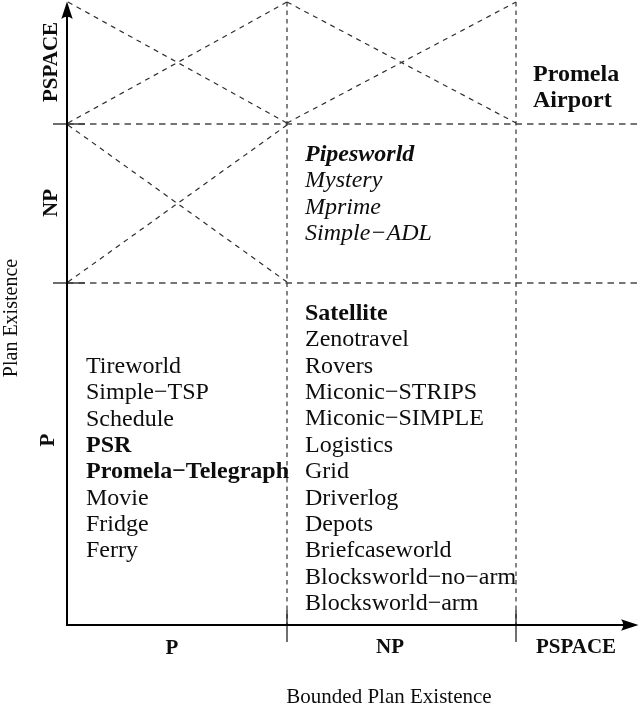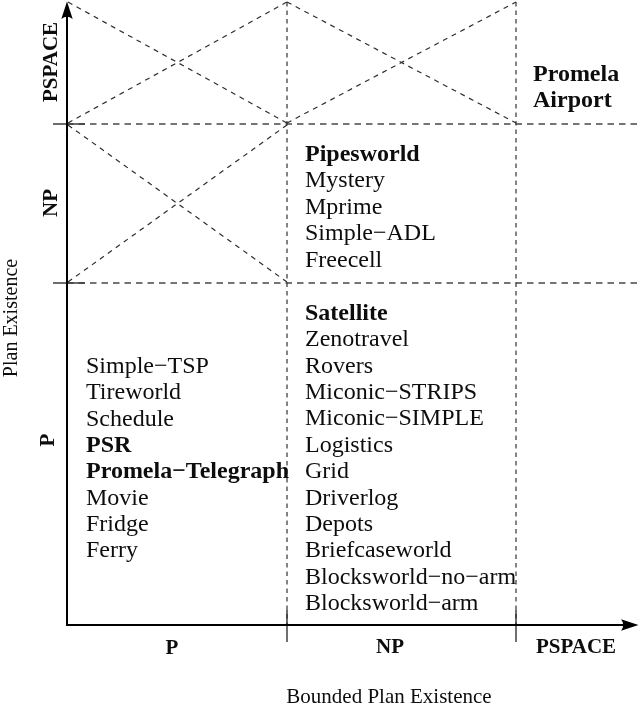--- a/index.html
+++ b/index.html
@@ -54,31 +54,30 @@
   <div class="vtext b" style="left:50px;top:62px;">PSPACE</div>
   <div class="vtext b" style="left:50px;top:203px;">NP</div>
   <div class="vtext b" style="left:47px;top:440px;">P</div>
   <div class="vtext" style="left:10px;top:318px;">Plan Existence</div>
 
   <div class="list" style="left:533px;top:60px;line-height:26px;">
     <div class="item bold">Promela</div>
     <div class="item bold">Airport</div>
   </div>
 
-  <div class="list" style="left:305px;top:140px;line-height:26.4px;">
+  <div class="list" style="left:305px;top:140px;line-height:26.4px;font-style:italic;">
     <div class="item bold">Pipesworld</div>
     <div class="item">Mystery</div>
     <div class="item">Mprime</div>
     <div class="item">Simple−ADL</div>
-    <div class="item">Freecell</div>
   </div>
 
   <div class="list" style="left:86px;top:352px;line-height:26.35px;">
+    <div class="item">Tireworld</div>
     <div class="item">Simple−TSP</div>
-    <div class="item">Tireworld</div>
     <div class="item">Schedule</div>
     <div class="item bold">PSR</div>
     <div class="item bold">Promela−Telegraph</div>
     <div class="item">Movie</div>
     <div class="item">Fridge</div>
     <div class="item">Ferry</div>
   </div>
 
   <div class="list" style="left:305px;top:299px;line-height:26.36px;">
     <div class="item bold">Satellite</div>

